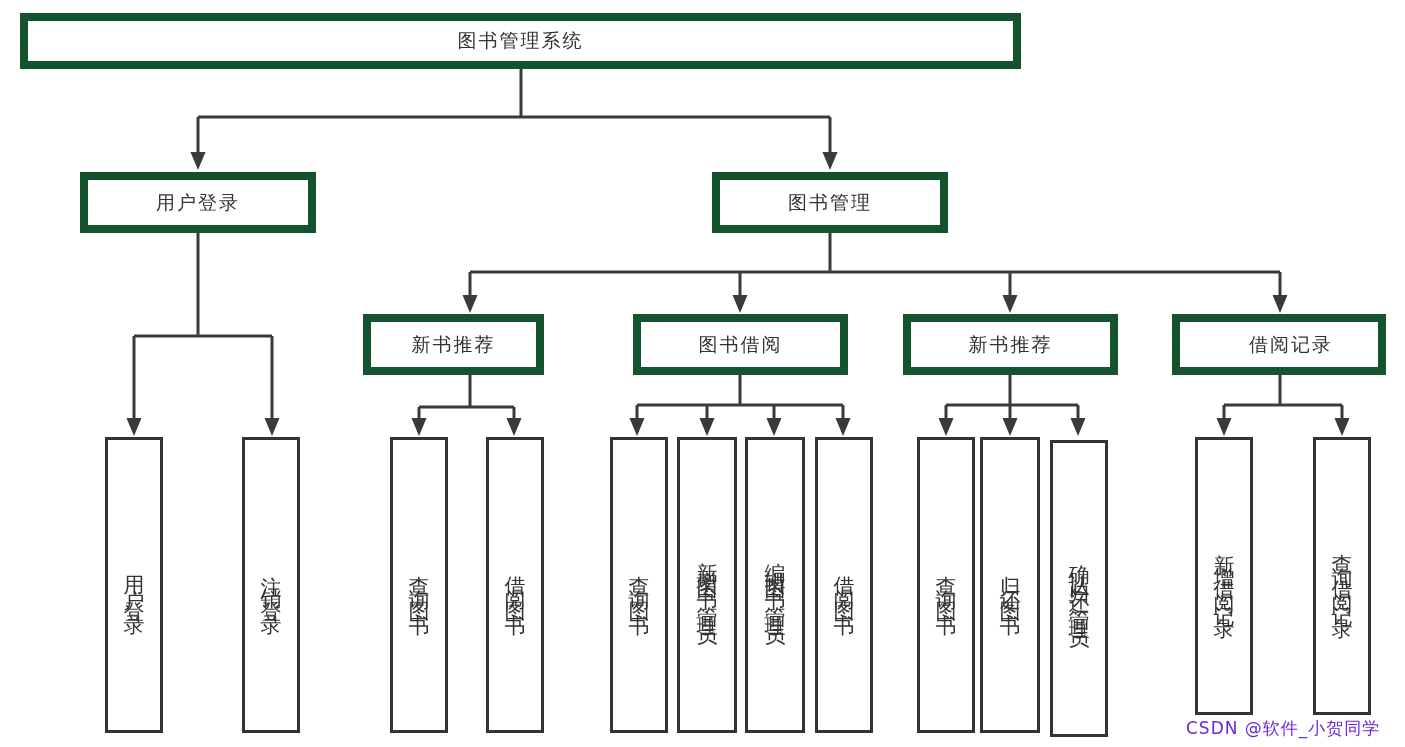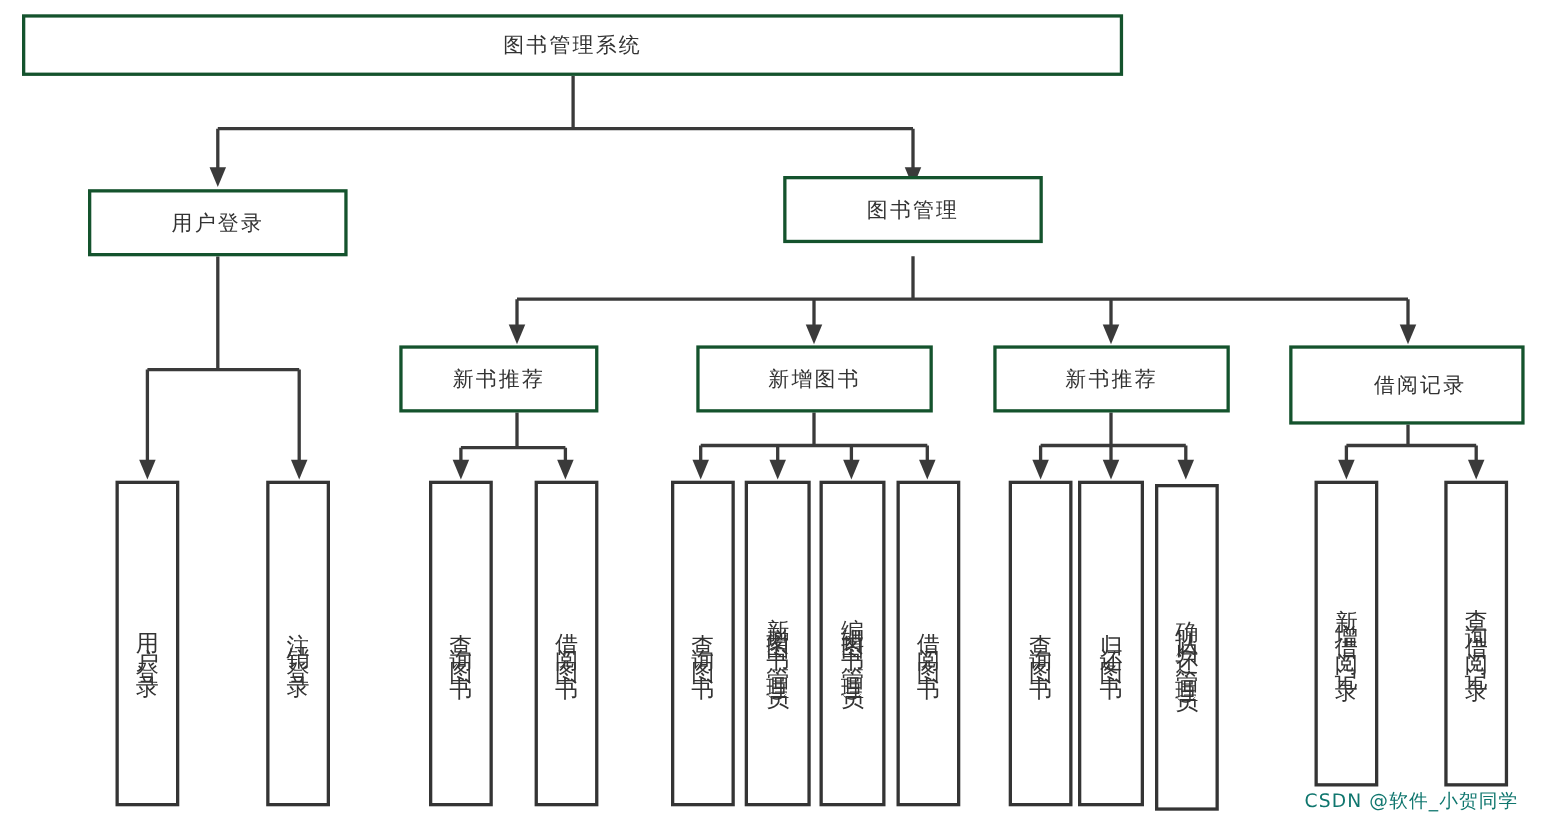--- a/index.html
+++ b/index.html
@@ -3,35 +3,35 @@
 <meta charset="utf-8">
 <style>
   html,body{margin:0;padding:0;background:#fff;}
   .stage{
     position:relative;width:1405px;height:747px;background:#fff;
     font-family:"DejaVu Sans","Liberation Sans",sans-serif;color:#333;
     overflow:hidden;
   }
   svg.wires{position:absolute;left:0;top:0;width:1405px;height:747px;}
   .box{
-    position:absolute;background:#fff;border:3px solid #14532d;box-sizing:border-box;
+    position:absolute;background:#fff;border:8px solid #14532d;box-sizing:border-box;
     display:flex;align-items:center;justify-content:center;
     font-size:19px;letter-spacing:2px;white-space:nowrap;
   }
   .vbox{
     position:absolute;background:#fff;border:3px solid #343434;box-sizing:border-box;
     writing-mode:vertical-rl;text-orientation:mixed;
     text-align:center;font-size:21px;letter-spacing:13px;line-height:52px;
     width:58px;top:437px;height:296px;
   }
   .vbox.w60{width:60px;line-height:54px;}
   .vbox.tight{letter-spacing:9px;}
   .watermark{
     position:absolute;left:1186px;top:717px;font-size:17px;letter-spacing:1px;
-    color:#0f766e;white-space:nowrap;text-shadow:0 0 2px #fff;z-index:5;
+    color:#6d28d9;white-space:nowrap;text-shadow:0 0 2px #fff;z-index:5;
   }
 </style>
 </head>
 <body>
 
 <div class="stage">
 
   <svg class="wires" viewBox="0 0 1405 747">
     <g stroke="#3a3a3a" stroke-width="3" fill="none">
       <path d="M521 69 V117 M198 117 H830 M198 117 V154 M830 117 V154"></path>
@@ -61,26 +61,26 @@
       <polygon points="1002.5,418 1017.5,418 1010,436"></polygon>
       <polygon points="1070.5,418 1085.5,418 1078,436"></polygon>
       <polygon points="1216.5,418 1231.5,418 1224,436"></polygon>
       <polygon points="1334.5,418 1349.5,418 1342,436"></polygon>
     </g>
   </svg>
 
   <div class="box" style="left:20px;top:13px;width:1001px;height:56px;">图书管理系统</div>
 
   <div class="box" style="left:80px;top:172px;width:236px;height:61px;">用户登录</div>
-  <div class="box" style="left:712px;top:160px;width:236px;height:61px;text-align:right;">图书管理</div>
+  <div class="box" style="left:712px;top:172px;width:236px;height:61px;text-align:right;">图书管理</div>
 
   <div class="box" style="left:363px;top:314px;width:181px;height:61px;">新书推荐</div>
-  <div class="box" style="left:633px;top:314px;width:215px;height:61px;">新增图书</div>
+  <div class="box" style="left:633px;top:314px;width:215px;height:61px;">图书借阅</div>
   <div class="box" style="left:903px;top:314px;width:215px;height:61px;">新书推荐</div>
-  <div class="box" style="left:1172px;top:314px;width:214px;height:72px;padding-left:24px;">借阅记录</div>
+  <div class="box" style="left:1172px;top:314px;width:214px;height:61px;padding-left:24px;">借阅记录</div>
 
   <div class="vbox" style="left:105px;">用户登录</div>
   <div class="vbox" style="left:242px;">注销登录</div>
 
   <div class="vbox" style="left:390px;">查询图书</div>
   <div class="vbox" style="left:486px;">借阅图书</div>
 
   <div class="vbox" style="left:610px;">查询图书</div>
   <div class="vbox w60 tight" style="left:677px;">新增图书（管理员）</div>
   <div class="vbox w60 tight" style="left:745px;">编辑图书（管理员）</div>

